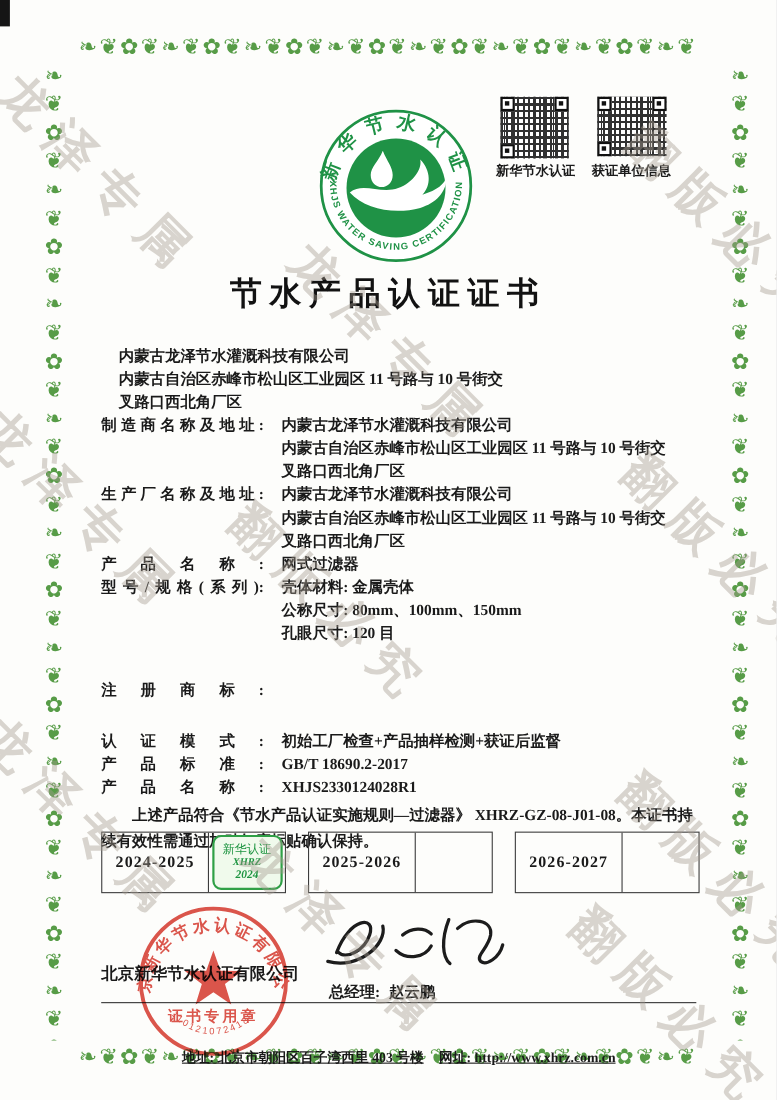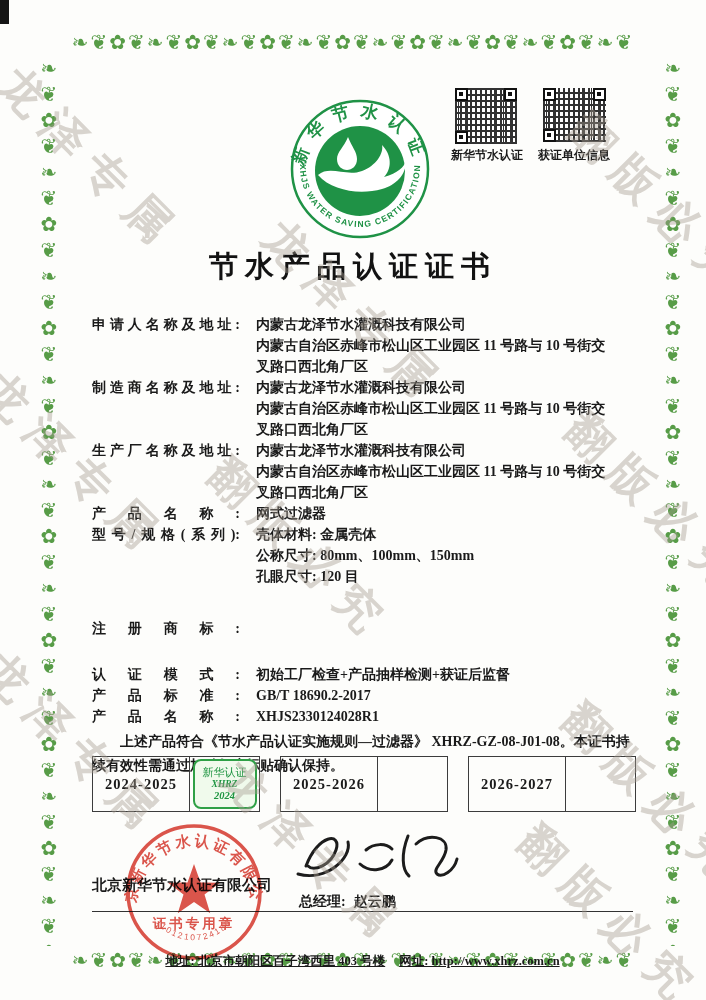--- a/index.html
+++ b/index.html
@@ -130,21 +130,20 @@
     <div class="finder tr"></div>
     <div class="finder bl"></div>
   </div>
   <div class="qr-label qr-label-issuer">新华节水认证</div>
   <div class="qr-label qr-label-holder">获证单位信息</div>
 
   <div class="title">节水产品认证证书</div>
 
   <div class="content">
     <div class="frow">
-      <span class="flabel">申请人名称及地址:</span>
       <span class="fvalue">
         <div>内蒙古龙泽节水灌溉科技有限公司</div>
         <div>内蒙古自治区赤峰市松山区工业园区 11 号路与 10 号街交</div>
         <div>叉路口西北角厂区</div>
       </span>
     </div>
     <div class="frow">
       <span class="flabel">制造商名称及地址:</span>
       <span class="fvalue">
         <div>内蒙古龙泽节水灌溉科技有限公司</div>

